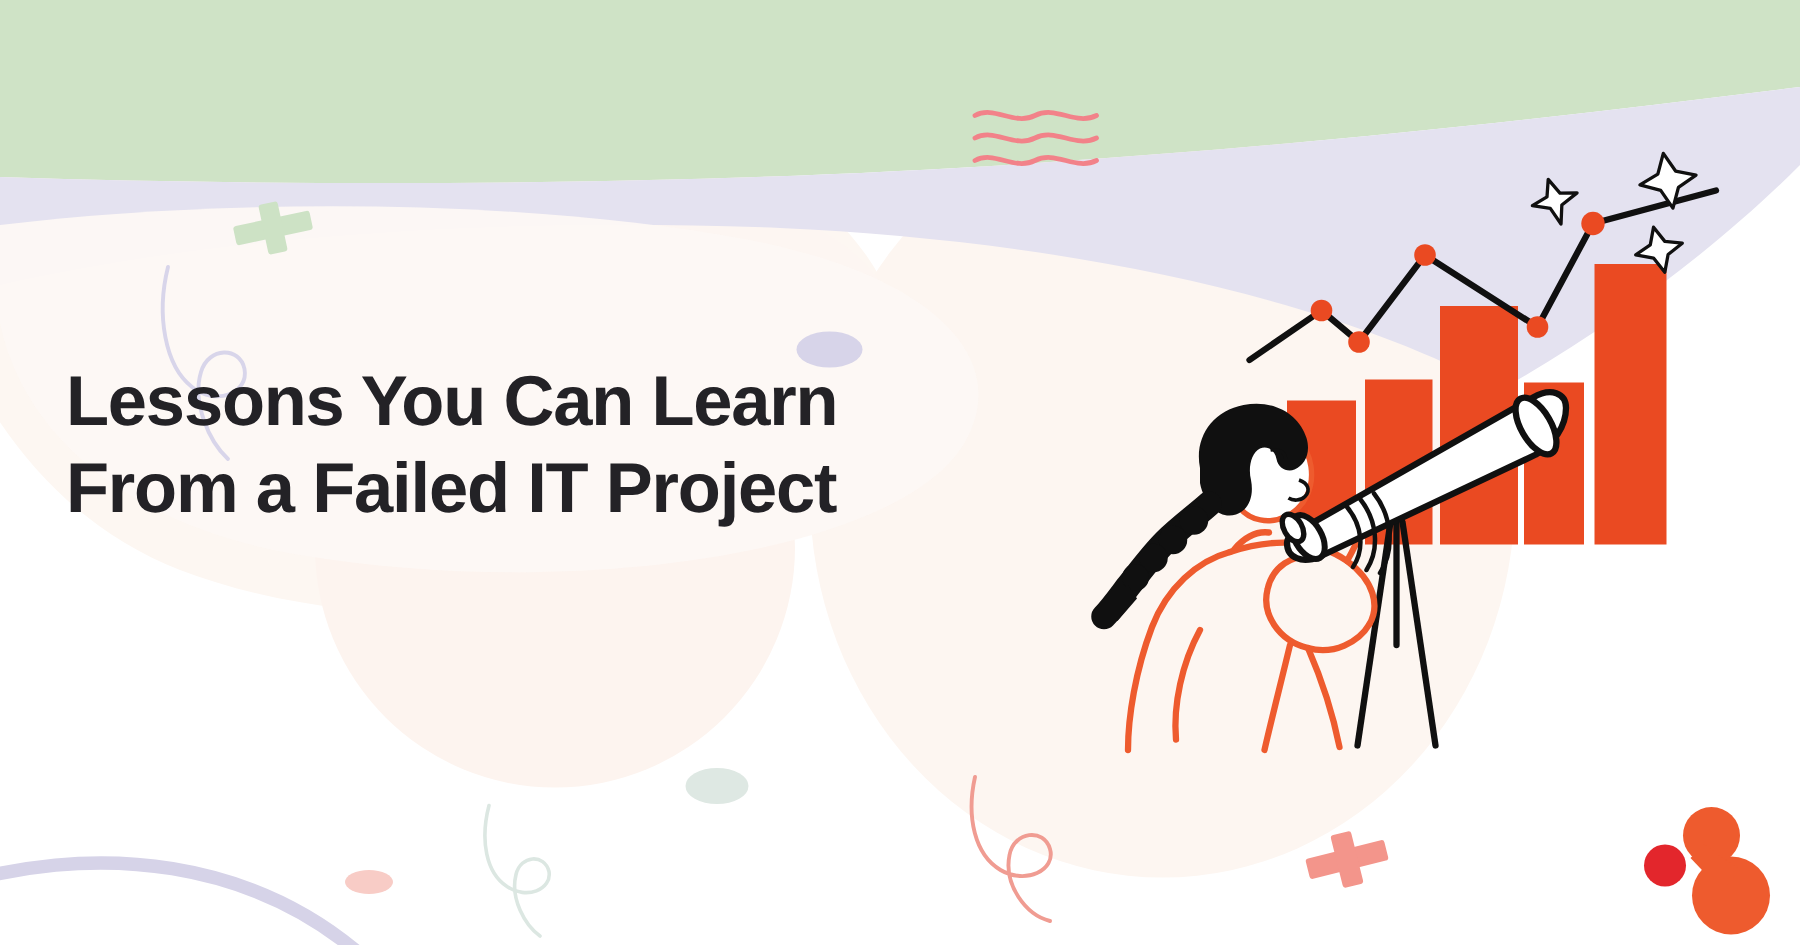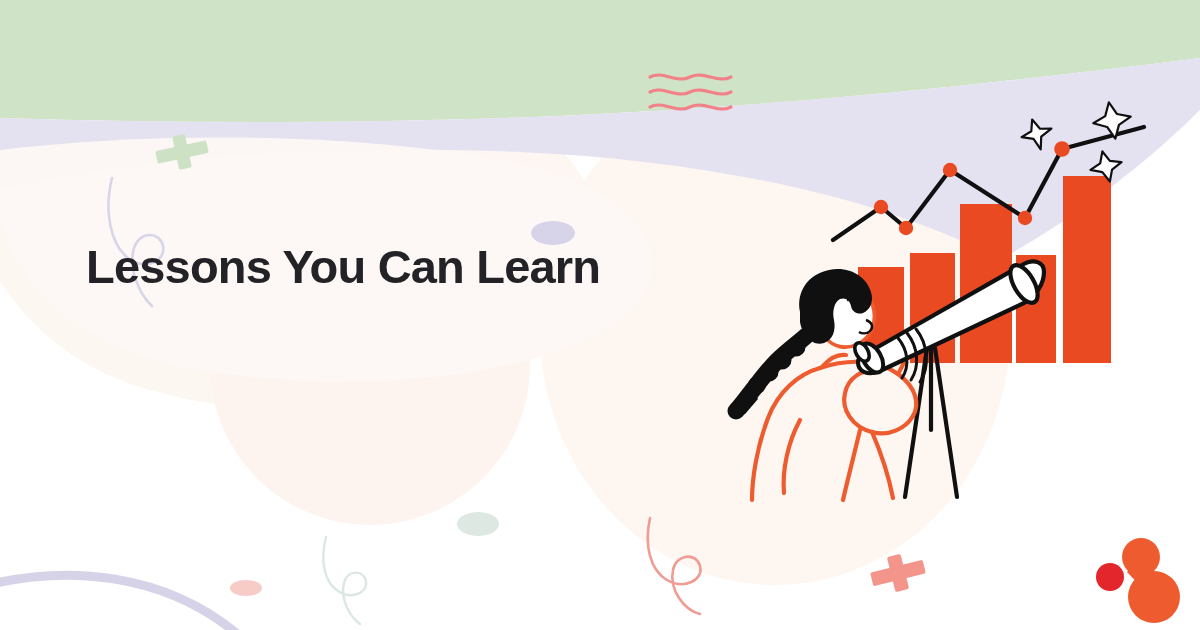--- a/index.html
+++ b/index.html
@@ -34,21 +34,20 @@
     user-select: none;
   }
   .headline-line {
     font-family: "Liberation Sans", sans-serif;
     font-weight: bold;
     font-size: 47px;
     line-height: 58px;
     letter-spacing: -0.8px;
     color: #232226;
     white-space: nowrap;
-    margin-left: 42px;
   }
 </style>
 </head>
 <body>
 
 <div id="banner">
 
   <svg id="bg-layer" viewBox="0 0 1200 630" xmlns="http://www.w3.org/2000/svg">
 
     <rect x="0" y="0" width="1200" height="630" fill="#ffffff"></rect>
@@ -102,20 +101,21 @@
     </g>
 
     <g transform="translate(898,573) rotate(-14)">
       <rect x="-27" y="-7" width="54" height="14" rx="2" fill="#F3958B"></rect>
       <rect x="-7" y="-18" width="14" height="36" rx="2" fill="#F3958B"></rect>
     </g>
   </svg>
 
   <div id="headline">
     <div class="headline-line">Lessons You Can Learn</div>
+    <div class="headline-line">From a Failed IT Project</div>
   </div>
 
   <svg id="art-layer" viewBox="0 0 1200 630" xmlns="http://www.w3.org/2000/svg">
 
     <g fill="#EA4A22">
       <rect x="858" y="267" width="46" height="96"></rect>
       <rect x="910" y="253" width="45" height="110"></rect>
       <rect x="960" y="204" width="52" height="159"></rect>
       <rect x="1016" y="255" width="40" height="108"></rect>
       <rect x="1063" y="176" width="48" height="187"></rect>

